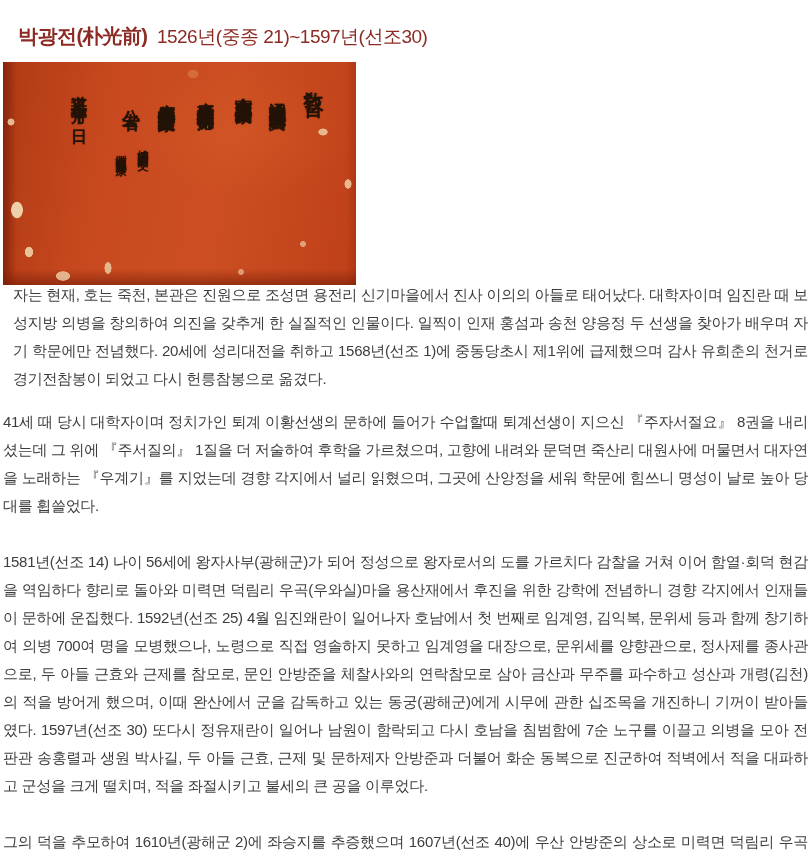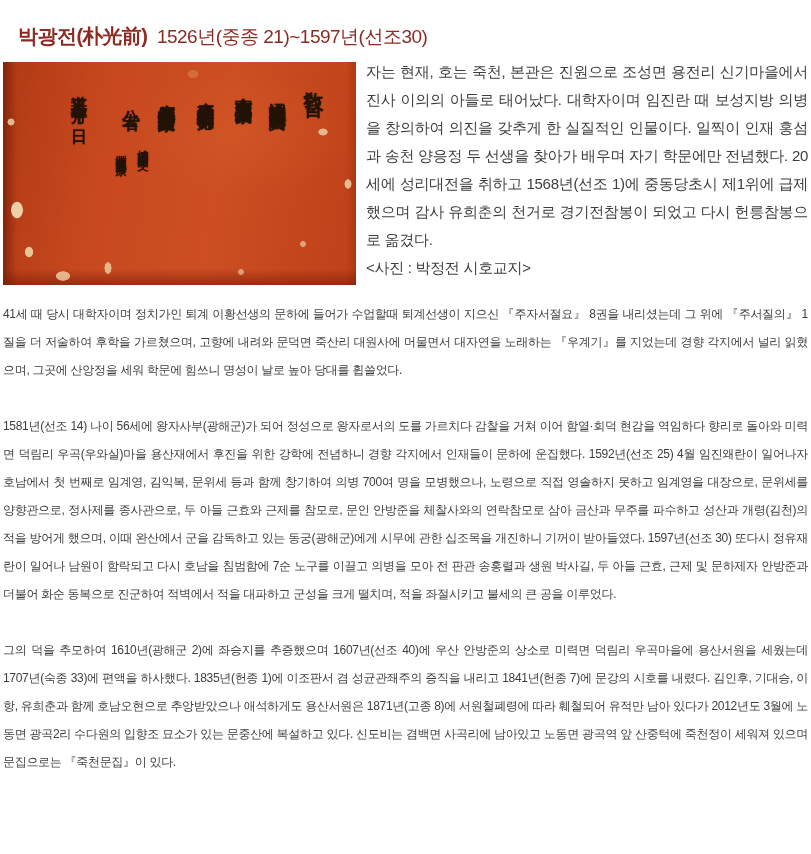--- a/index.html
+++ b/index.html
@@ -10,21 +10,21 @@
     -webkit-font-smoothing:antialiased;
   }
   .page{width:811px;min-height:854px;box-sizing:border-box;padding:24px 3px 20px 3px;}
 
   
   .title-line{margin:0 0 13px 15px;font-size:20px;line-height:24px;white-space:nowrap;}
   .t-name{font-weight:700;color:#8c2b24;letter-spacing:-0.5px;}
   .t-dates{font-weight:400;color:#8c2b24;font-size:19px;letter-spacing:-0.5px;margin-left:4px;}
 
   
-  .hero{display:flex;align-items:flex-start;}
+  .hero{display:flex;align-items:flex-start;flex-direction:column;}
   .photo{
     position:relative;flex:0 0 auto;
     width:353px;height:223px;overflow:hidden;
     background-color:#c2451e;
     background-image:
       radial-gradient(10px 14px at 14px 148px, rgba(241,216,176,.95) 55%, rgba(241,216,176,0) 62%),
       radial-gradient(7px 9px  at 26px 190px, rgba(238,208,166,.90) 55%, rgba(238,208,166,0) 62%),
       radial-gradient(12px 8px at 60px 214px, rgba(236,200,158,.85) 55%, rgba(236,200,158,0) 62%),
       radial-gradient(6px 6px  at 8px 60px,   rgba(238,208,166,.85) 55%, rgba(238,208,166,0) 62%),
       radial-gradient(6px 10px at 105px 206px,rgba(238,208,166,.80) 55%, rgba(238,208,166,0) 62%),
@@ -60,21 +60,21 @@
   .hero-text{flex:1 1 auto;margin-left:10px;margin-top:-4px;}
   .hero-text p{
     margin:0;font-size:15px;line-height:28px;
     text-align:justify;letter-spacing:-0.3px;color:#3d3d3d;
   }
   .photo-caption{font-size:15px;line-height:28px;letter-spacing:-0.3px;color:#3d3d3d;}
 
   
   .body-text{margin-top:15px;}
   .body-text p{
-    margin:0 0 28px 0;font-size:12px;line-height:28px;
+    margin:0 0 28px 0;font-size:15px;line-height:28px;
     text-align:justify;letter-spacing:-0.3px;color:#3d3d3d;
   }
   .body-text p:last-child{margin-bottom:0;}
 </style>
 </head>
 <body>
 
 <div class="page">
 
   <h1 class="title-line">
@@ -91,21 +91,20 @@
       <span class="col col-3">府事成均館祭酒五衛都摠</span>
       <span class="col col-4">府都摠管朴光前贈諡文康</span>
       <span class="col col-gong">公者</span>
       <span class="col col-sm-r">博聞多見曰文</span>
       <span class="col col-sm-l">淵源流通曰康</span>
       <span class="col col-date">道光二十一年十月　日</span>
     </div>
 
     <div class="hero-text">
       <p>자는 현재, 호는 죽천, 본관은 진원으로 조성면 용전리 신기마을에서 진사 이의의 아들로 태어났다. 대학자이며 임진란 때 보성지방 의병을 창의하여 의진을 갖추게 한 실질적인 인물이다. 일찍이 인재 홍섬과 송천 양응정 두 선생을 찾아가 배우며 자기 학문에만 전념했다. 20세에 성리대전을 취하고 1568년(선조 1)에 중동당초시 제1위에 급제했으며 감사 유희춘의 천거로 경기전참봉이 되었고 다시 헌릉참봉으로 옮겼다.</p>
-      <div class="photo-caption">&lt;사진 : 박정전 시호교지&gt;</div>
     </div>
 
   </div>
 
   <div class="body-text">
     <p>41세 때 당시 대학자이며 정치가인 퇴계 이황선생의 문하에 들어가 수업할때 퇴계선생이 지으신 『주자서절요』 8권을 내리셨는데 그 위에 『주서질의』 1질을 더 저술하여 후학을 가르쳤으며, 고향에 내려와 문덕면 죽산리 대원사에 머물면서 대자연을 노래하는 『우계기』를 지었는데 경향 각지에서 널리 읽혔으며, 그곳에 산앙정을 세워 학문에 힘쓰니 명성이 날로 높아 당대를 휩쓸었다.</p>
     <p>1581년(선조 14) 나이 56세에 왕자사부(광해군)가 되어 정성으로 왕자로서의 도를 가르치다 감찰을 거쳐 이어 함열·회덕 현감을 역임하다 향리로 돌아와 미력면 덕림리 우곡(우와실)마을 용산재에서 후진을 위한 강학에 전념하니 경향 각지에서 인재들이 문하에 운집했다. 1592년(선조 25) 4월 임진왜란이 일어나자 호남에서 첫 번째로 임계영, 김익복, 문위세 등과 함께 창기하여 의병 700여 명을 모병했으나, 노령으로 직접 영솔하지 못하고 임계영을 대장으로, 문위세를 양향관으로, 정사제를 종사관으로, 두 아들 근효와 근제를 참모로, 문인 안방준을 체찰사와의 연락참모로 삼아 금산과 무주를 파수하고 성산과 개령(김천)의 적을 방어게 했으며, 이때 완산에서 군을 감독하고 있는 동궁(광해군)에게 시무에 관한 십조목을 개진하니 기꺼이 받아들였다. 1597년(선조 30) 또다시 정유재란이 일어나 남원이 함락되고 다시 호남을 침범함에 7순 노구를 이끌고 의병을 모아 전 판관 송홍렬과 생원 박사길, 두 아들 근효, 근제 및 문하제자 안방준과 더불어 화순 동복으로 진군하여 적벽에서 적을 대파하고 군성을 크게 떨치며, 적을 좌절시키고 불세의 큰 공을 이루었다.</p>
     <p>그의 덕을 추모하여 1610년(광해군 2)에 좌승지를 추증했으며 1607년(선조 40)에 우산 안방준의 상소로 미력면 덕림리 우곡마을에 용산서원을 세웠는데 1707년(숙종 33)에 편액을 하사했다. 1835년(헌종 1)에 이조판서 겸 성균관좨주의 증직을 내리고 1841년(헌종 7)에 문강의 시호를 내렸다. 김인후, 기대승, 이항, 유희춘과 함께 호남오현으로 추앙받았으나 애석하게도 용산서원은 1871년(고종 8)에 서원철폐령에 따라 훼철되어 유적만 남아 있다가 2012년도 3월에 노동면 광곡2리 수다원의 입향조 묘소가 있는 문중산에 복설하고 있다. 신도비는 겸백면 사곡리에 남아있고 노동면 광곡역 앞 산중턱에 죽천정이 세워져 있으며 문집으로는 『죽천문집』이 있다.</p>
   </div>
 

